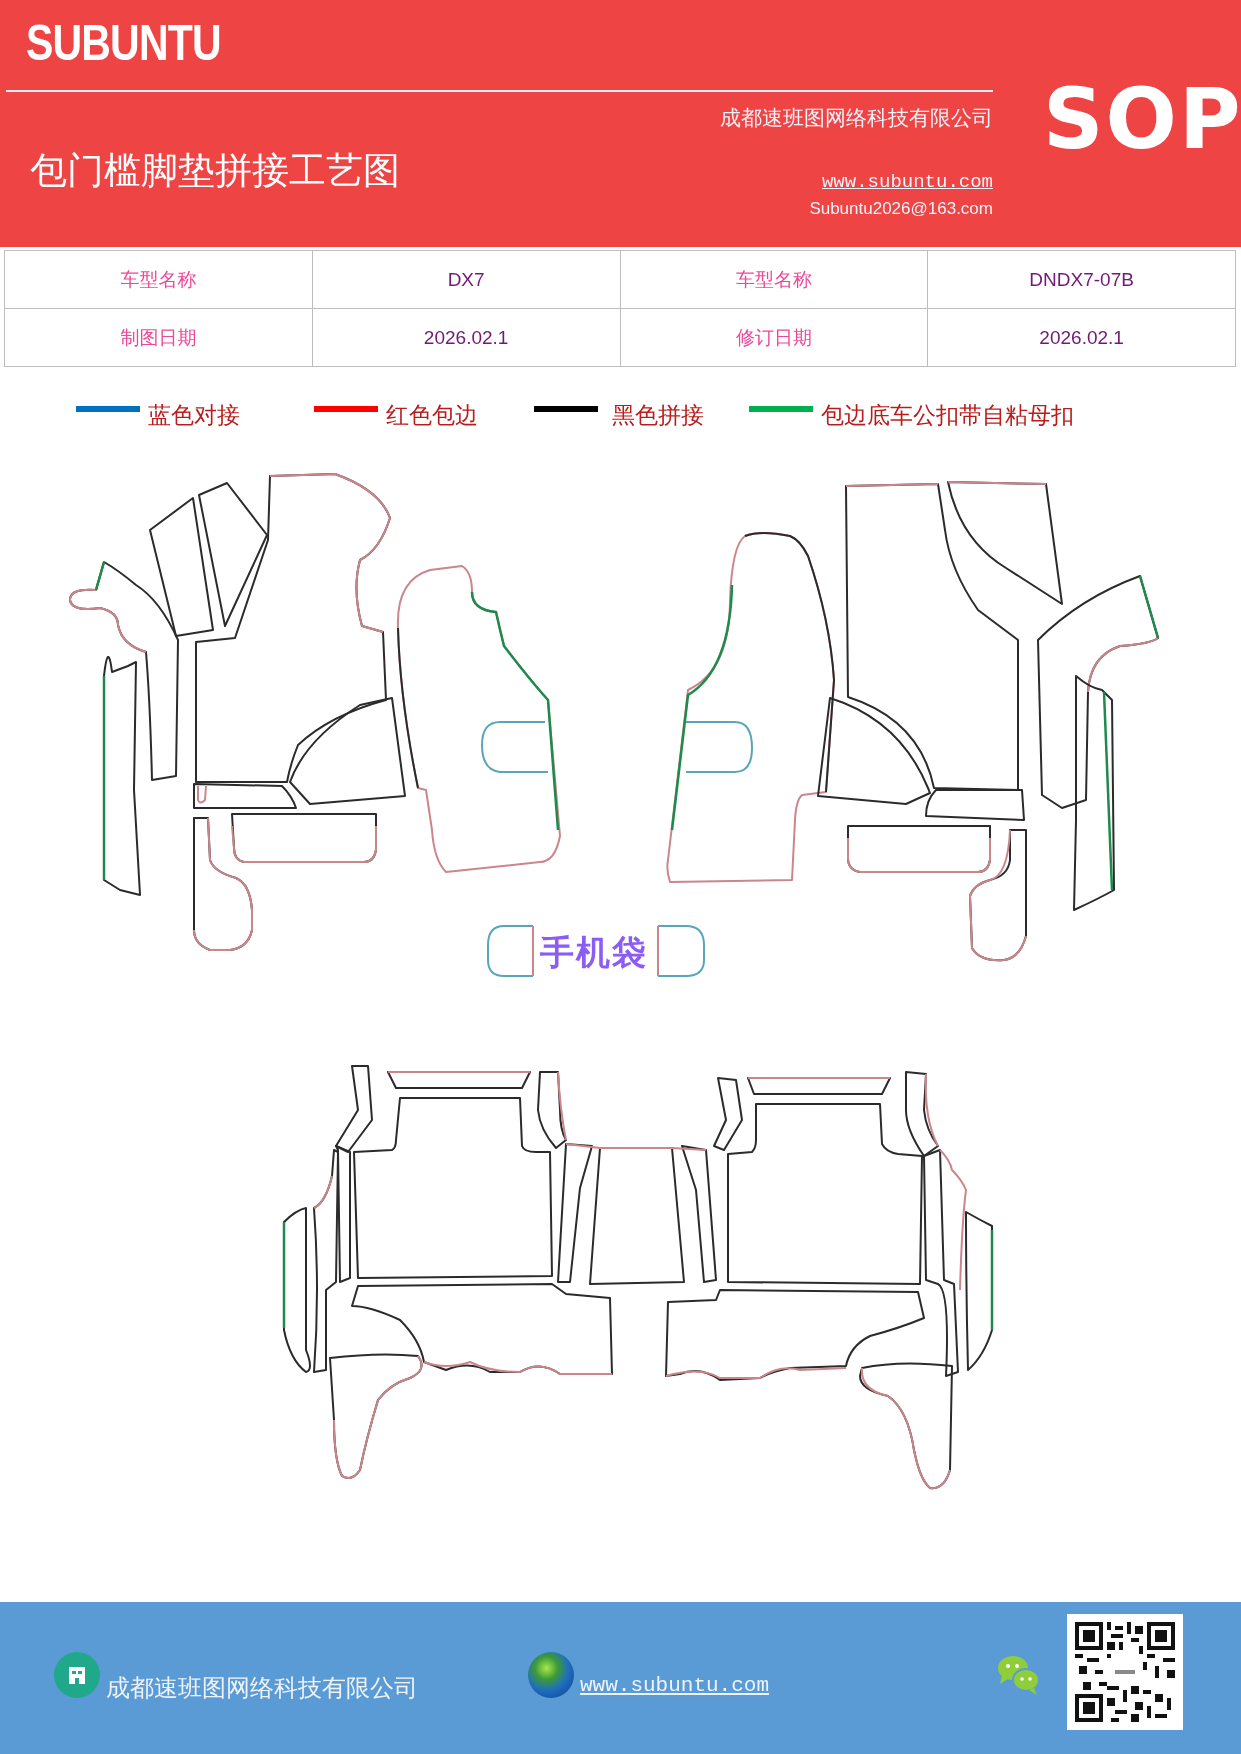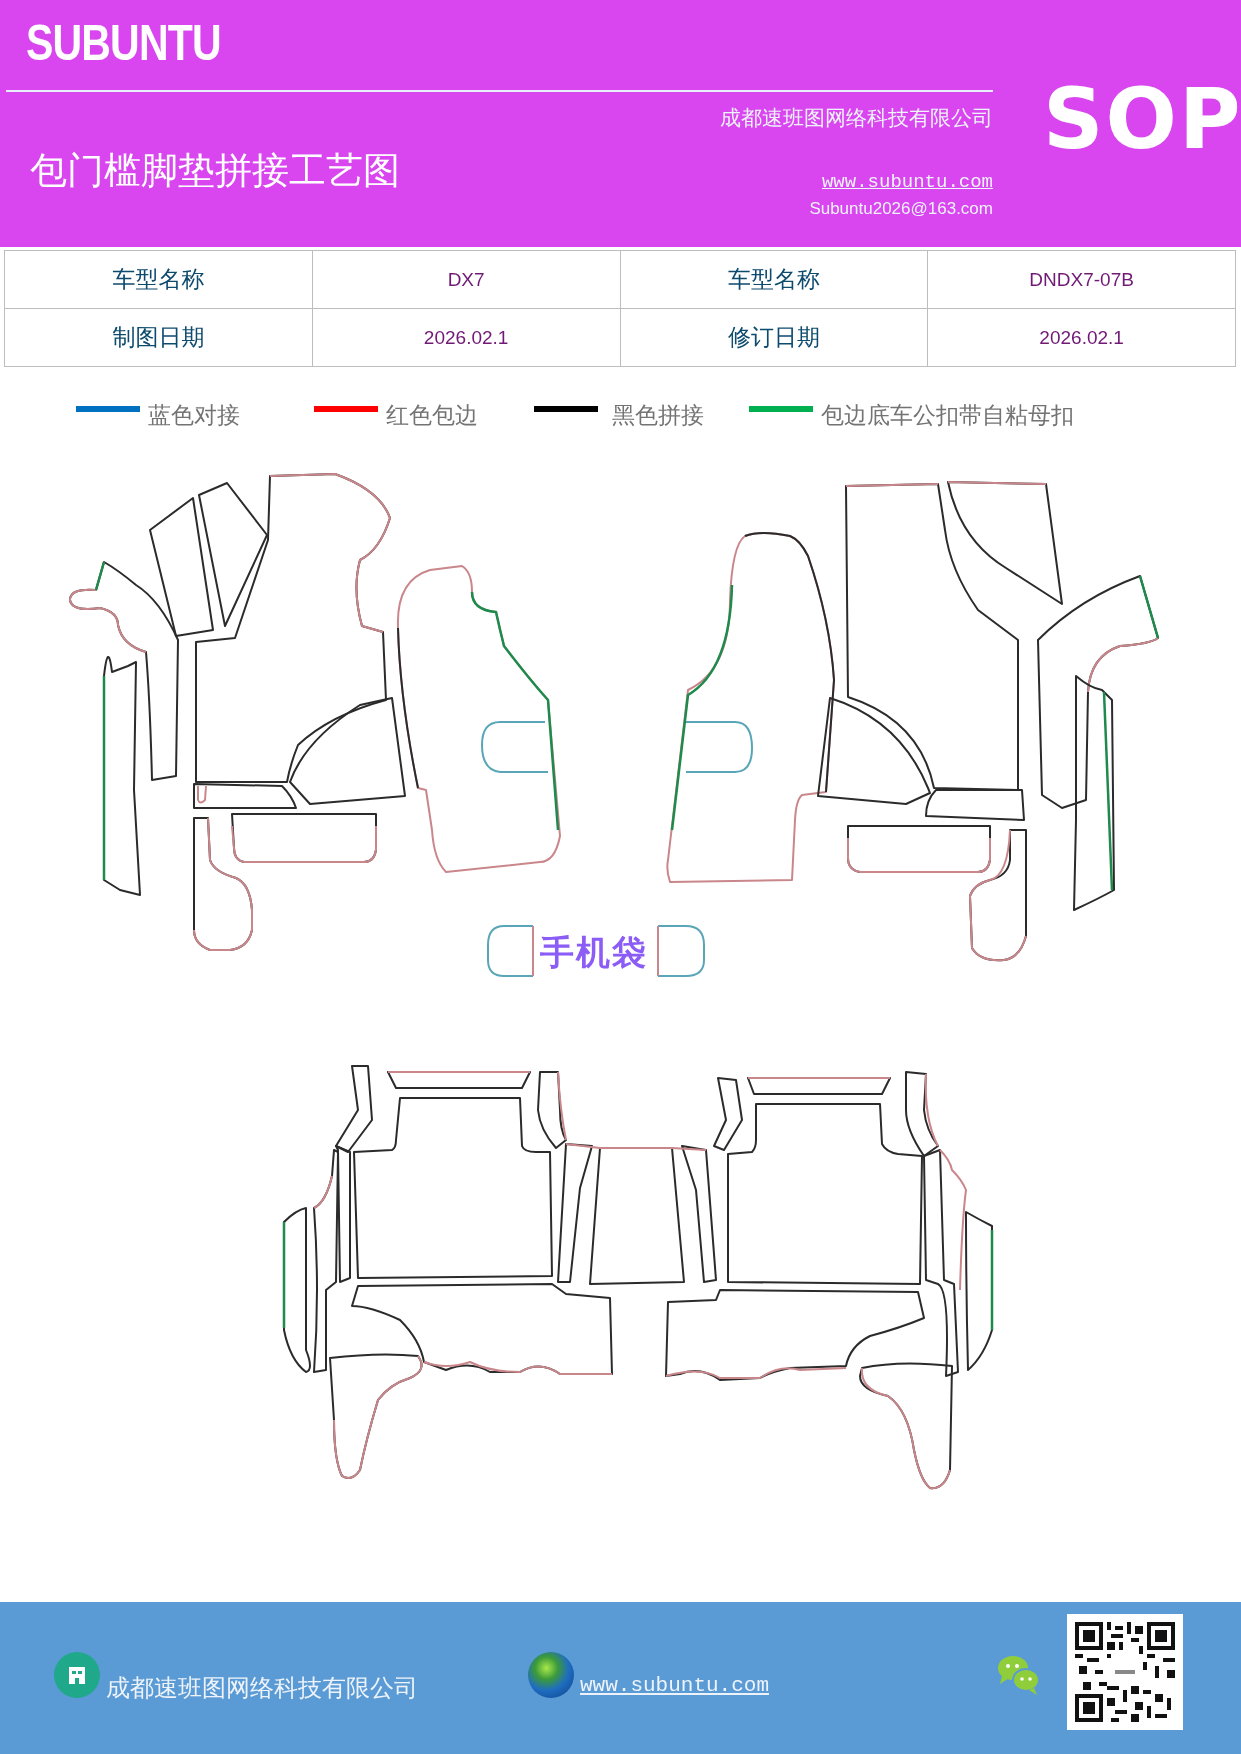--- a/index.html
+++ b/index.html
@@ -1,36 +1,36 @@
 <!DOCTYPE html>
 <html><head>
 <meta charset="utf-8">
 <style>
   * { box-sizing: border-box; margin: 0; padding: 0; }
   html, body { width: 1241px; height: 1754px; background: #ffffff; overflow: hidden; }
   body { position: relative; font-family: "DejaVu Sans", sans-serif; }
 
-  .header { position: absolute; left: 0; top: 0; width: 1241px; height: 247px; background: #d946ef; color: #fff; }
+  .header { position: absolute; left: 0; top: 0; width: 1241px; height: 247px; background: #ef4444; color: #fff; }
   .brand { position: absolute; left: 26px; top: 14px; font-family: "Liberation Sans", sans-serif; font-weight: bold; font-size: 50px; letter-spacing: -1px; transform: scaleX(0.82); transform-origin: left top; }
   .header-rule { position: absolute; left: 6px; top: 90px; width: 987px; height: 2px; background: #e6eef8; }
   .doc-title { position: absolute; left: 30px; top: 146px; font-family: "DejaVu Serif", serif; font-size: 37px; }
   .company { position: absolute; right: 248px; top: 104px; font-family: "DejaVu Serif", serif; font-size: 21px; color: #eef3fa; }
   .website { position: absolute; right: 248px; top: 171px; font-family: "Liberation Mono", monospace; font-size: 19px; color: #eef3fa; text-decoration: underline; }
   .email { position: absolute; right: 248px; top: 199px; font-family: Liberation Sans, sans-serif; font-size: 17px; color: #eef3fa; }
   .sop { position: absolute; left: 1043px; top: 70px; font-family: "DejaVu Sans", sans-serif; font-weight: bold; font-size: 84px; letter-spacing: 2px; }
 
   .info-table { position: absolute; left: 4px; top: 250px; width: 1232px; border-collapse: collapse; }
   .info-table td { border: 1px solid #bdbdbd; height: 58px; text-align: center; vertical-align: middle; width: 25%; }
-  .info-table td.label { font-family: "DejaVu Serif", serif; font-size: 23px; color: #0c4a6e; }
+  .info-table td.label { font-family: "DejaVu Serif", serif; font-size: 19px; color: #ec4899; }
   .info-table td.value { font-family: "Liberation Sans", sans-serif; font-size: 19px; color: #701a75; }
 
   .legend { position: absolute; top: 400px; left: 0; width: 1241px; height: 40px; }
   .legend-item { position: absolute; top: 0; display: flex; align-items: center; }
   .swatch { width: 64px; height: 6px; margin-right: 8px; margin-top: -14px; }
-  .legend-label { font-family: "DejaVu Serif", serif; font-size: 23px; color: #737373; }
+  .legend-label { font-family: "DejaVu Serif", serif; font-size: 23px; color: #b91c1c; }
 
   .diagram { position: absolute; left: 0; top: 460px; width: 1241px; height: 1060px; }
   .diagram svg { position: absolute; left: 0; top: 0; }
   .phone-label { position: absolute; left: 540px; top: 470px; font-family: "DejaVu Sans", sans-serif; font-weight: bold; font-size: 34px; color: #8b5cf6; letter-spacing: 2px; }
 
   .footer { position: absolute; left: 0; top: 1602px; width: 1241px; height: 152px; background: #5b9bd5; color: #fff; }
   .f-company-icon { position: absolute; left: 54px; top: 50px; width: 46px; height: 46px; border-radius: 50%; background: #1fa88a; display: flex; align-items: center; justify-content: center; }
   .f-company { position: absolute; left: 106px; top: 70px; font-family: "DejaVu Serif", serif; font-size: 24px; color: #eef3fa; }
   .f-globe { position: absolute; left: 528px; top: 50px; width: 46px; height: 46px; border-radius: 50%; background: radial-gradient(circle at 40% 35%, #a9e84a 0%, #3c9a3a 28%, #1f6dc0 55%, #0b3f86 100%); }
   .f-web { position: absolute; left: 580px; top: 72px; font-family: "Liberation Mono", monospace; font-size: 21px; color: #eef3fa; text-decoration: underline; }

